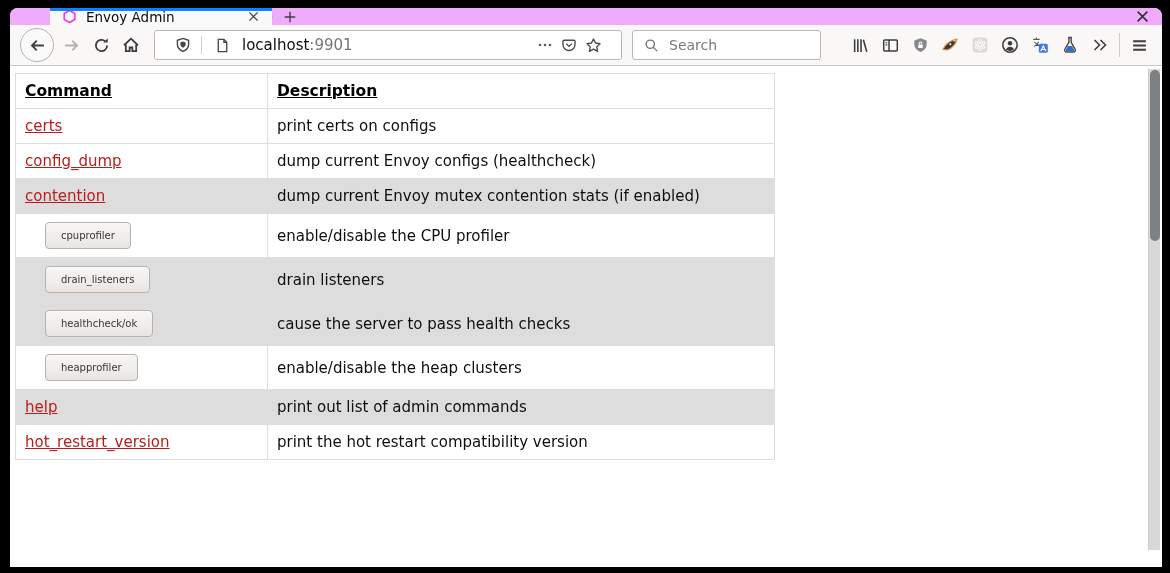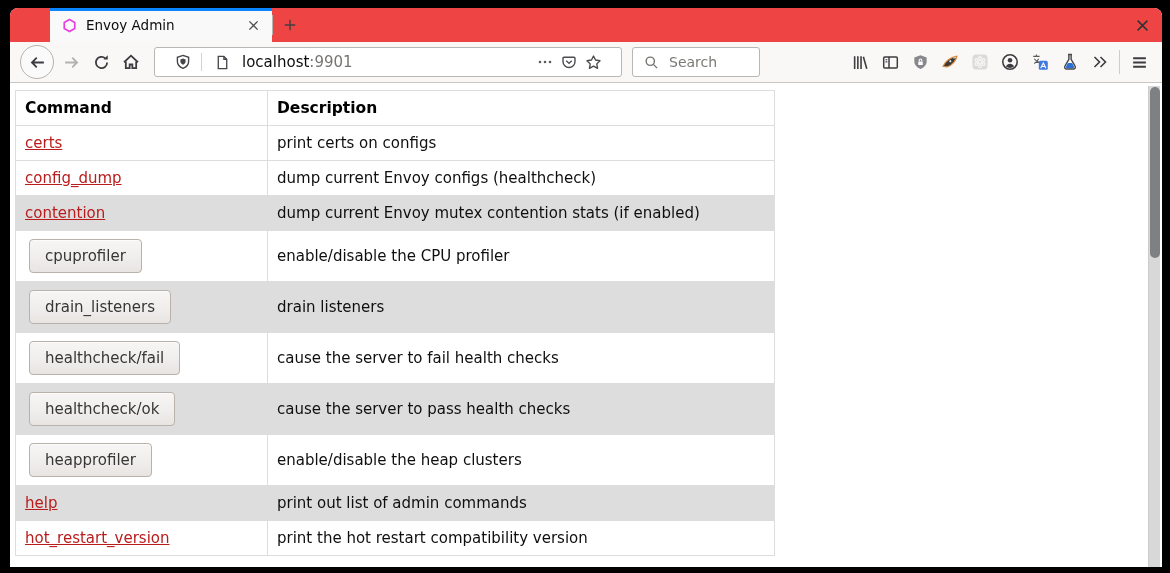--- a/index.html
+++ b/index.html
@@ -3,21 +3,21 @@
 <meta charset="utf-8">
 <style>
   * { margin:0; padding:0; box-sizing:border-box; }
   html,body { width:1170px; height:573px; }
   body { background:#000; font-family:"DejaVu Sans","Liberation Sans",sans-serif; position:relative; overflow:hidden; }
 
   .window { position:absolute; left:10px; top:8px; width:1152px; height:559px;
             border-radius:8px 8px 0 0; overflow:hidden; display:flex; flex-direction:column; background:#fff; }
 
   
-  .tabbar { height:34px; background:#ef4444; display:flex; align-items:stretch; flex:none; }
+  .tabbar { height:17px; background:#f0abfc; display:flex; align-items:stretch; flex:none; }
   .tab-spacer { width:40px; flex:none; }
   .tab { width:222px; flex:none; background:#f9f9fa; position:relative; display:flex; align-items:center; padding:0 8px 0 12px; cursor:default; }
   .tab-accent { position:absolute; top:0; left:0; right:0; height:3px; background:#0a84ff; }
   .favicon { width:15px; height:15px; flex:none; display:flex; }
   .tab-title { font-size:13.5px; color:#0c0c0d; margin-left:9px; flex:1; white-space:nowrap; overflow:hidden; }
   .tab-close { width:22px; height:22px; flex:none; display:flex; align-items:center; justify-content:center; border-radius:3px; }
   .tab-sep { width:1px; background:#b8b4b0; margin:7px 0; flex:none; }
   .newtab { width:34px; flex:none; display:flex; align-items:center; justify-content:center; }
   .tabbar-fill { flex:1; }
   .win-close { width:40px; flex:none; display:flex; align-items:center; justify-content:center; }
@@ -26,38 +26,38 @@
   .toolbar { height:41px; background:#f9f8f7; border-bottom:1px solid #c9c6c3; display:flex; align-items:center; padding:0 8px 0 10px; flex:none; }
   .navbtn { width:30px; height:30px; display:flex; align-items:center; justify-content:center; flex:none; }
   .backbtn { width:34px; height:34px; border:1px solid #b5b3b1; border-radius:50%; background:#fbfafa; margin-right:2px; }
   .urlbar { flex:none; width:468px; height:30px; margin-left:8px; background:#fff; border:1px solid #b9b7b5; border-radius:3px;
             display:flex; align-items:center; padding:0 16px; }
   .urlbar .vsep { width:1px; height:18px; background:#d4d2d0; margin:0 8px 0 6px; flex:none; }
   .url-text { font-size:15px; color:#0c0c0d; margin-left:8px; white-space:nowrap; }
   .url-port { color:#777573; }
   .urlbar-fill { flex:1; }
   .uicon { display:flex; align-items:center; justify-content:center; width:24px; height:24px; flex:none; }
-  .searchbar { flex:none; width:128px; height:30px; margin-left:10px; background:#fff; border:1px solid #b9b7b5; border-radius:3px;
+  .searchbar { flex:none; width:189px; height:30px; margin-left:10px; background:#fff; border:1px solid #b9b7b5; border-radius:3px;
                display:flex; align-items:center; padding:0 6px; }
   .search-ph { font-size:14px; color:#7b7975; margin-left:6px; }
   .ext-strip { margin-left:auto; display:flex; align-items:center; }
   .tbtn { width:30px; height:30px; display:flex; align-items:center; justify-content:center; flex:none; }
   .tool-sep { width:1px; height:24px; background:#cfccc9; margin:0 4px; flex:none; }
 
   
   .content { flex:1; background:#fff; position:relative; overflow:hidden; }
   table.home { border-collapse:collapse; margin:7px 0 0 5px; width:760px; table-layout:fixed; }
   table.home th, table.home td { border:1px solid #ddd; text-align:left; padding:8px 9px; font-size:15px; color:#0f0f0f; }
-  table.home th { font-weight:bold; font-size:15.5px; color:#000; }
+  table.home th { font-weight:bold; font-size:15.5px; color:#000;text-decoration:underline; }
   th.col-cmd { width:252px; }
   tr.alt { background:#ddd; }
   td a { color:#b91c1c; text-decoration:underline; font-size:15px; }
-  button.gtk { font-family:"DejaVu Sans","Liberation Sans",sans-serif; font-size:15px; color:#363636;
+  button.gtk { font-family:"DejaVu Sans","Liberation Sans",sans-serif; font-size:10px; color:#363636;
                background:linear-gradient(#f7f6f5,#efedec 60%,#e7e4e1); border:1px solid #b9b2ab; border-radius:4px;
-               padding:7px 15px; margin-left:4px; box-shadow:0 1px 0 rgba(255,255,255,.6) inset; }
+               padding:7px 15px; margin-left:20px; box-shadow:0 1px 0 rgba(255,255,255,.6) inset; }
   .scrollbar { position:absolute; top:3px; right:2px; width:12px; height:481px; background:#d8d8d8; border-left:1px solid #cccccc; }
   .scroll-thumb { position:absolute; top:1px; left:1px; width:10px; height:171px; background:#7d8184; border-radius:6px; }
 
   svg { display:block; }
 </style>
 </head>
 <body>
 
 <div class="window">
 
@@ -284,24 +284,20 @@
             <td>dump current Envoy mutex contention stats (if enabled)</td>
           </tr>
           <tr>
             <td><button class="gtk">cpuprofiler</button></td>
             <td>enable/disable the CPU profiler</td>
           </tr>
           <tr class="alt">
             <td><button class="gtk">drain_listeners</button></td>
             <td>drain listeners</td>
           </tr>
-          <tr>
-            <td><button class="gtk">healthcheck/fail</button></td>
-            <td>cause the server to fail health checks</td>
-          </tr>
           <tr class="alt">
             <td><button class="gtk">healthcheck/ok</button></td>
             <td>cause the server to pass health checks</td>
           </tr>
           <tr>
             <td><button class="gtk">heapprofiler</button></td>
             <td>enable/disable the heap clusters</td>
           </tr>
           <tr class="alt">
             <td><a href="#">help</a></td>

